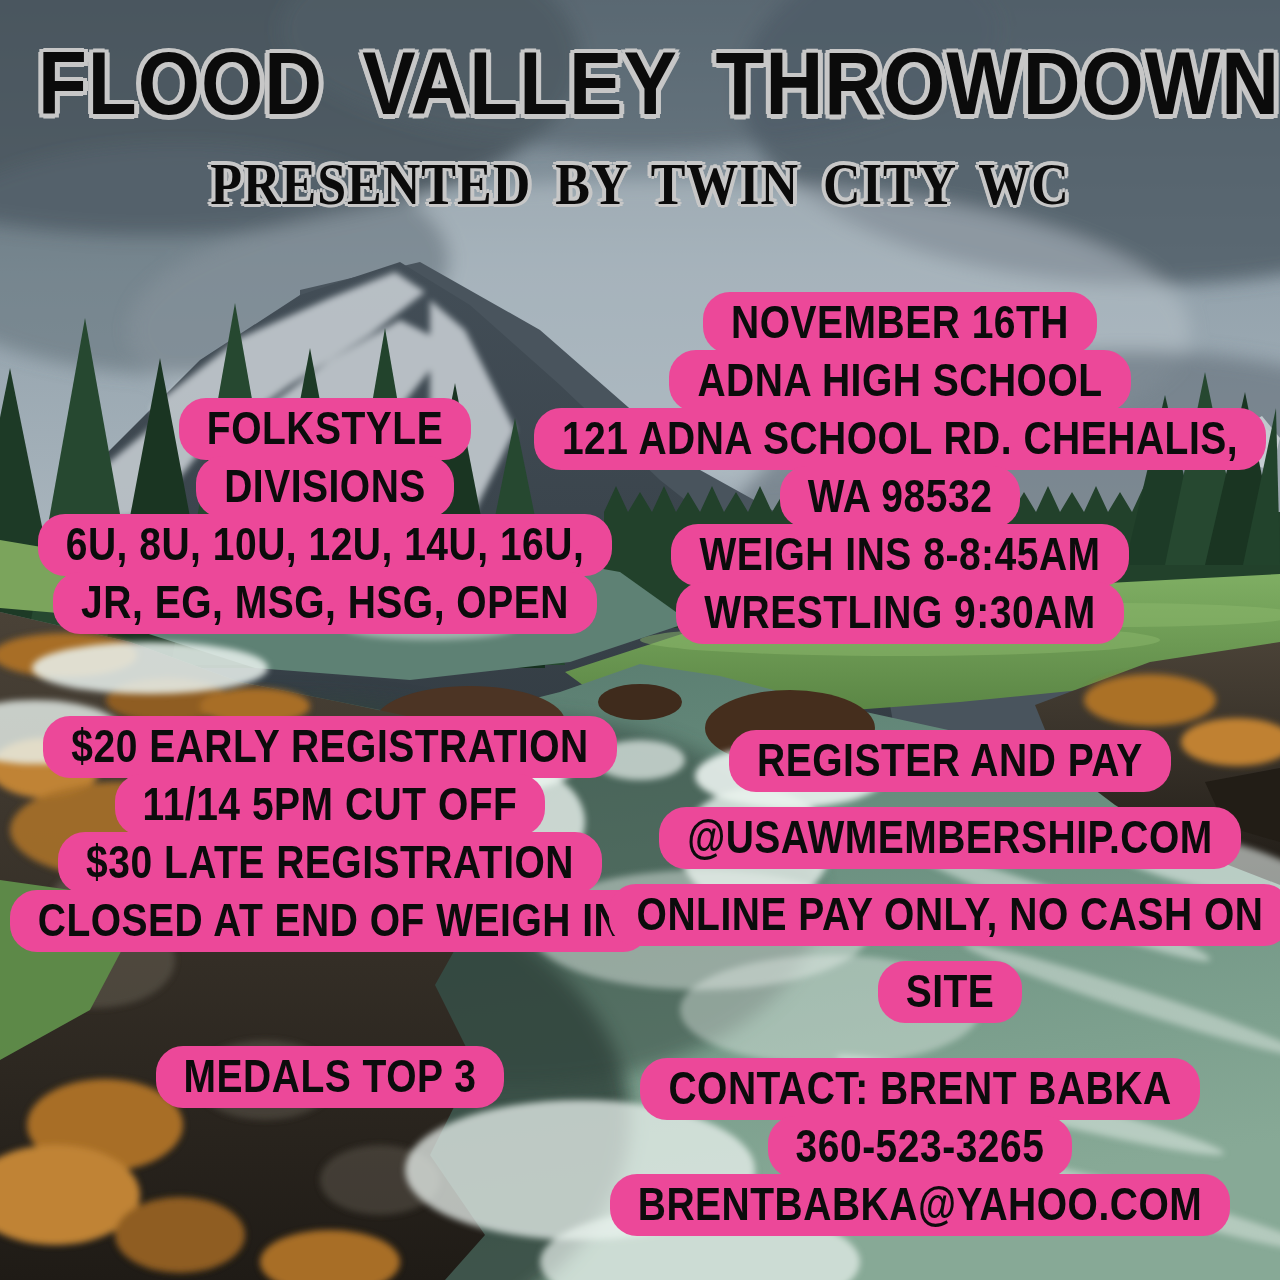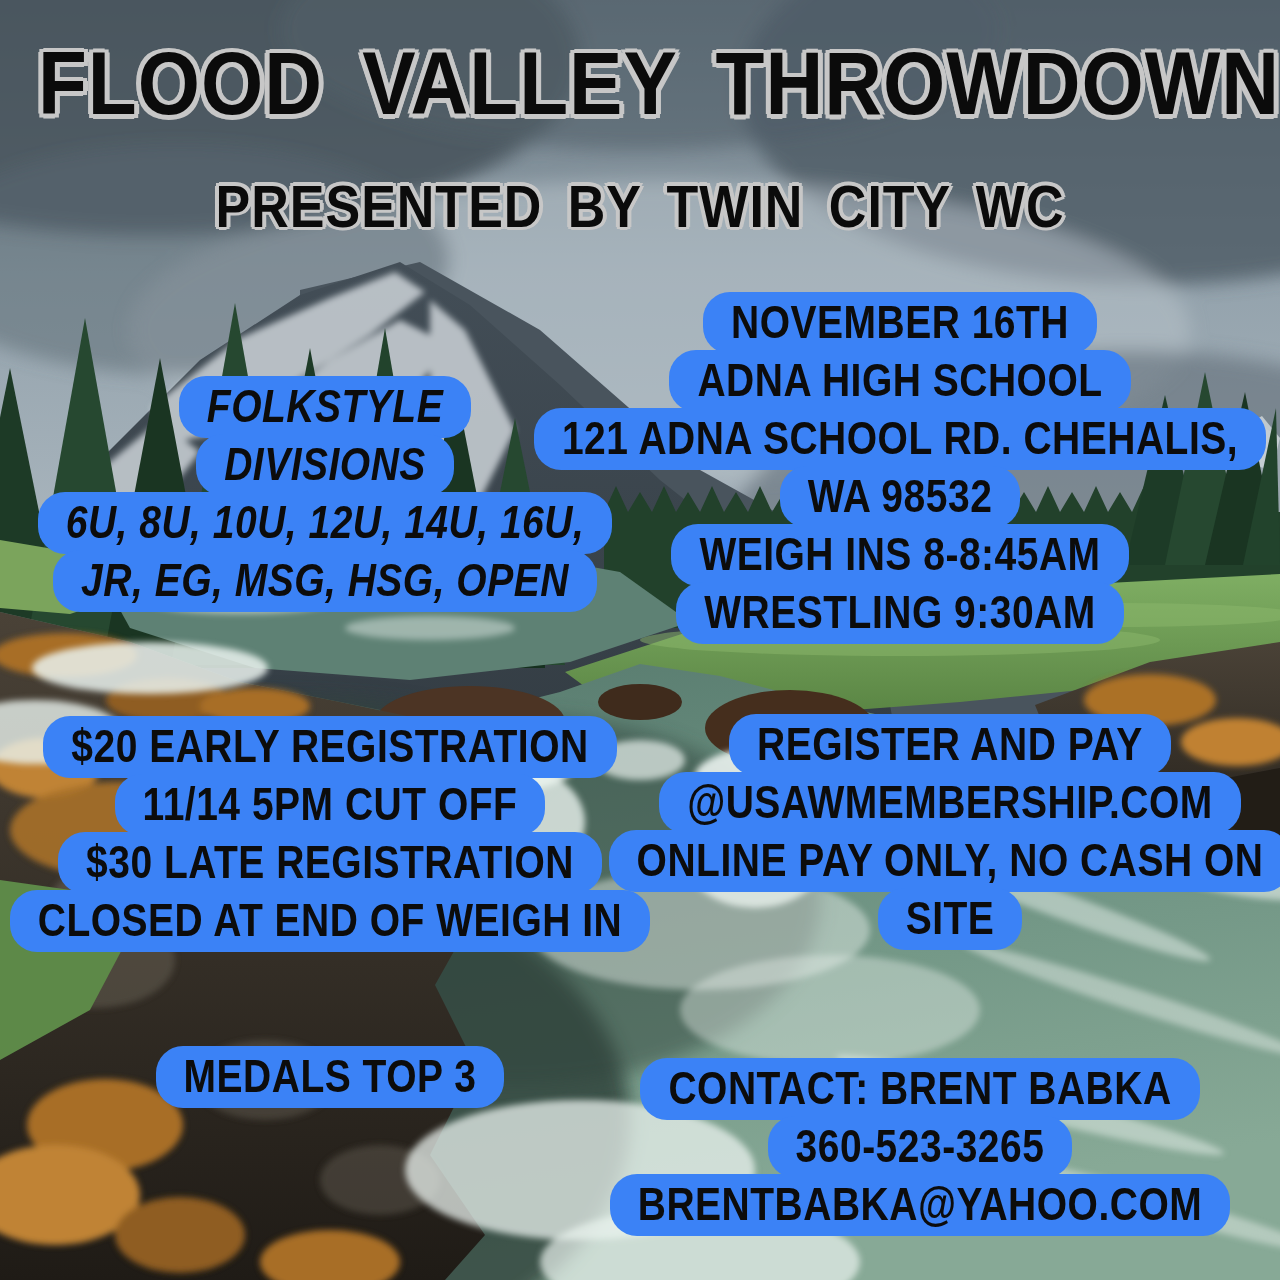--- a/index.html
+++ b/index.html
@@ -7,39 +7,39 @@
        font-family:"Liberation Sans",sans-serif;background:#8d9ca6;}
   .stage{position:absolute;inset:0;width:1280px;height:1280px;}
   svg.bg{position:absolute;left:0;top:0;width:1280px;height:1280px;display:block;}
 
   
   .title-wrap{position:absolute;left:0;top:38px;width:1280px;text-align:right;}
   .title{display:inline-block;font-weight:bold;font-size:80px;letter-spacing:1px;word-spacing:16px;
          color:#0b0b0b;transform:scaleY(1.12);white-space:nowrap;
          text-shadow:-5px 0 0 #c7c7c7,5px 0 0 #c7c7c7,0 -4px 0 #c7c7c7,0 4px 0 #c7c7c7,
                      -4px -3px 0 #c7c7c7,4px -3px 0 #c7c7c7,-4px 3px 0 #c7c7c7,4px 3px 0 #c7c7c7;}
-  .subtitle-wrap{position:absolute;left:0;top:176px;width:1280px;text-align:center;}
+  .subtitle-wrap{position:absolute;left:0;top:154px;width:1280px;text-align:center;font-family:Liberation Serif, serif;}
   .subtitle{display:inline-block;font-weight:bold;font-size:52px;letter-spacing:1px;word-spacing:10px;
          color:#0b0b0b;transform:scaleY(1.15);white-space:nowrap;
          text-shadow:-4px 0 0 #c7c7c7,4px 0 0 #c7c7c7,0 -3px 0 #c7c7c7,0 3px 0 #c7c7c7,
                      -3px -2px 0 #c7c7c7,3px -2px 0 #c7c7c7,-3px 2px 0 #c7c7c7,3px 2px 0 #c7c7c7;}
 
   
   .block{position:absolute;display:flex;flex-direction:column;align-items:center;}
-  .pill{background:#3b82f6;border-radius:27px;min-height:62px;box-sizing:border-box;
+  .pill{background:#ec4899;border-radius:27px;min-height:62px;box-sizing:border-box;
         padding:5px 28px;display:flex;align-items:center;justify-content:center;}
   .pill + .pill{margin-top:-4px;}
   .pill span{font-weight:bold;font-size:39px;letter-spacing:0.5px;color:#0c0c0c;
              transform:scaleY(1.18);white-space:nowrap;display:inline-block;}
 
   .blk-event{top:292px;left:510px;width:780px;}
-  .blk-div{top:376px;left:10px;width:630px;font-style:italic;}
+  .blk-div{top:398px;left:10px;width:630px;}
   .blk-reg{top:716px;left:10px;width:640px;}
   .blk-medals{top:1046px;left:20px;width:620px;}
-  .blk-pay{top:714px;left:630px;width:640px;}
+  .blk-pay{top:730px;left:630px;width:640px;gap:19px;}
   .blk-contact{top:1058px;left:600px;width:640px;}
 </style>
 </head>
 <body>
 
 <div class="stage">
 
   <svg class="bg" viewBox="0 0 1280 1280" preserveAspectRatio="none">
     <defs>
       <linearGradient id="sky" x1="0" y1="0" x2="0" y2="1">

